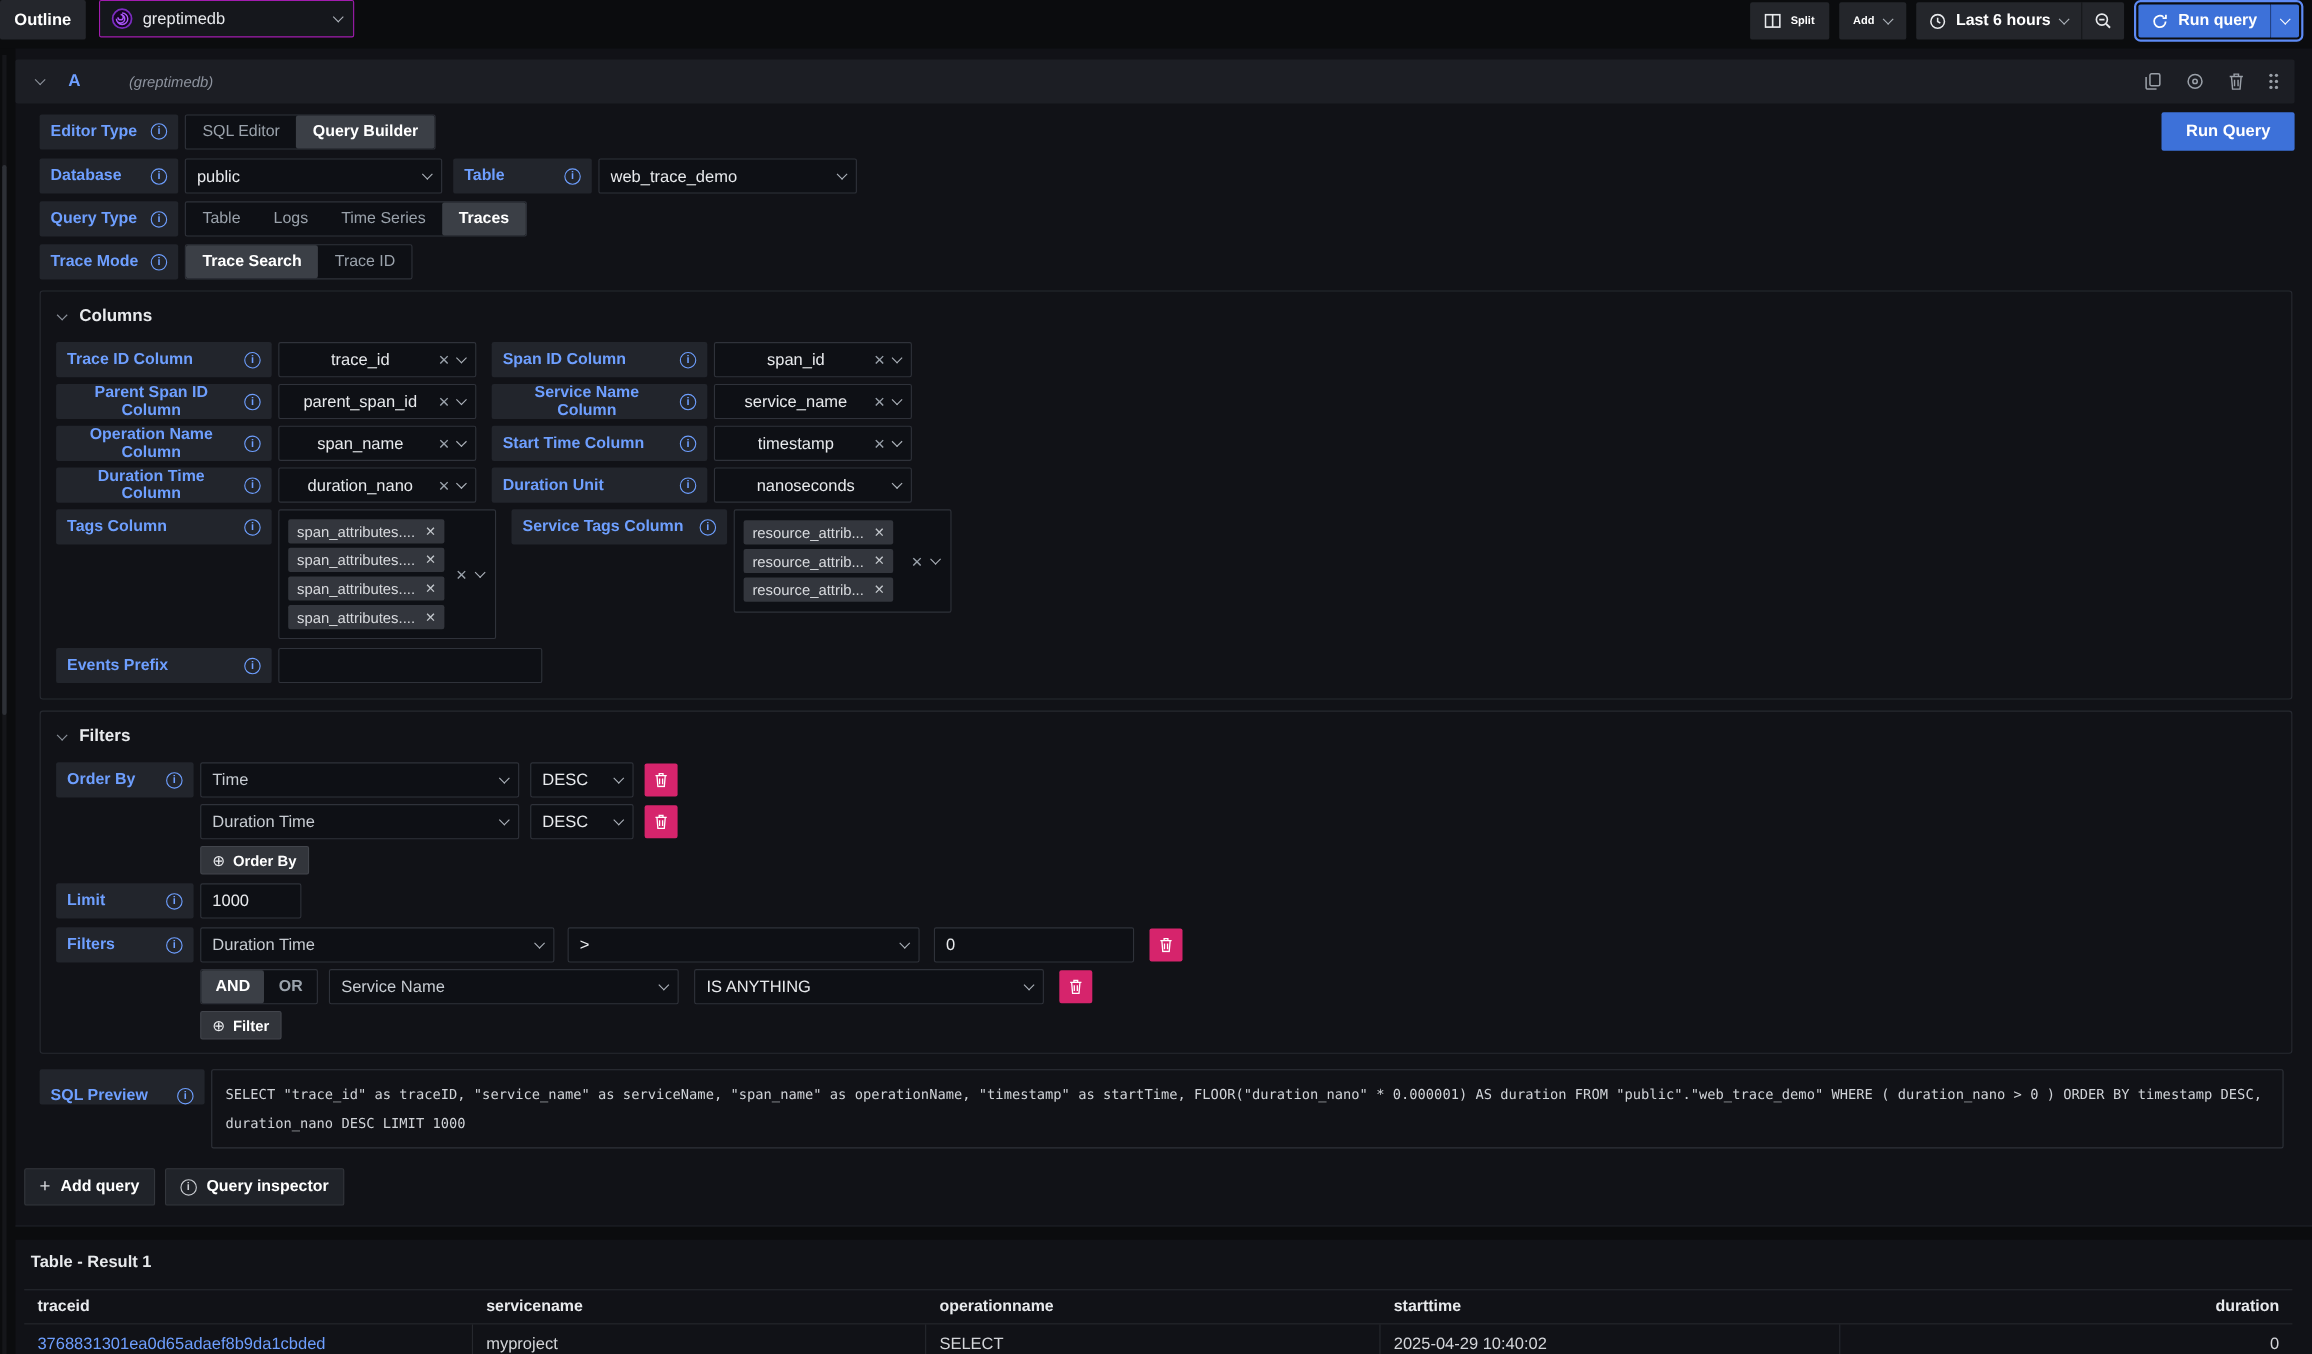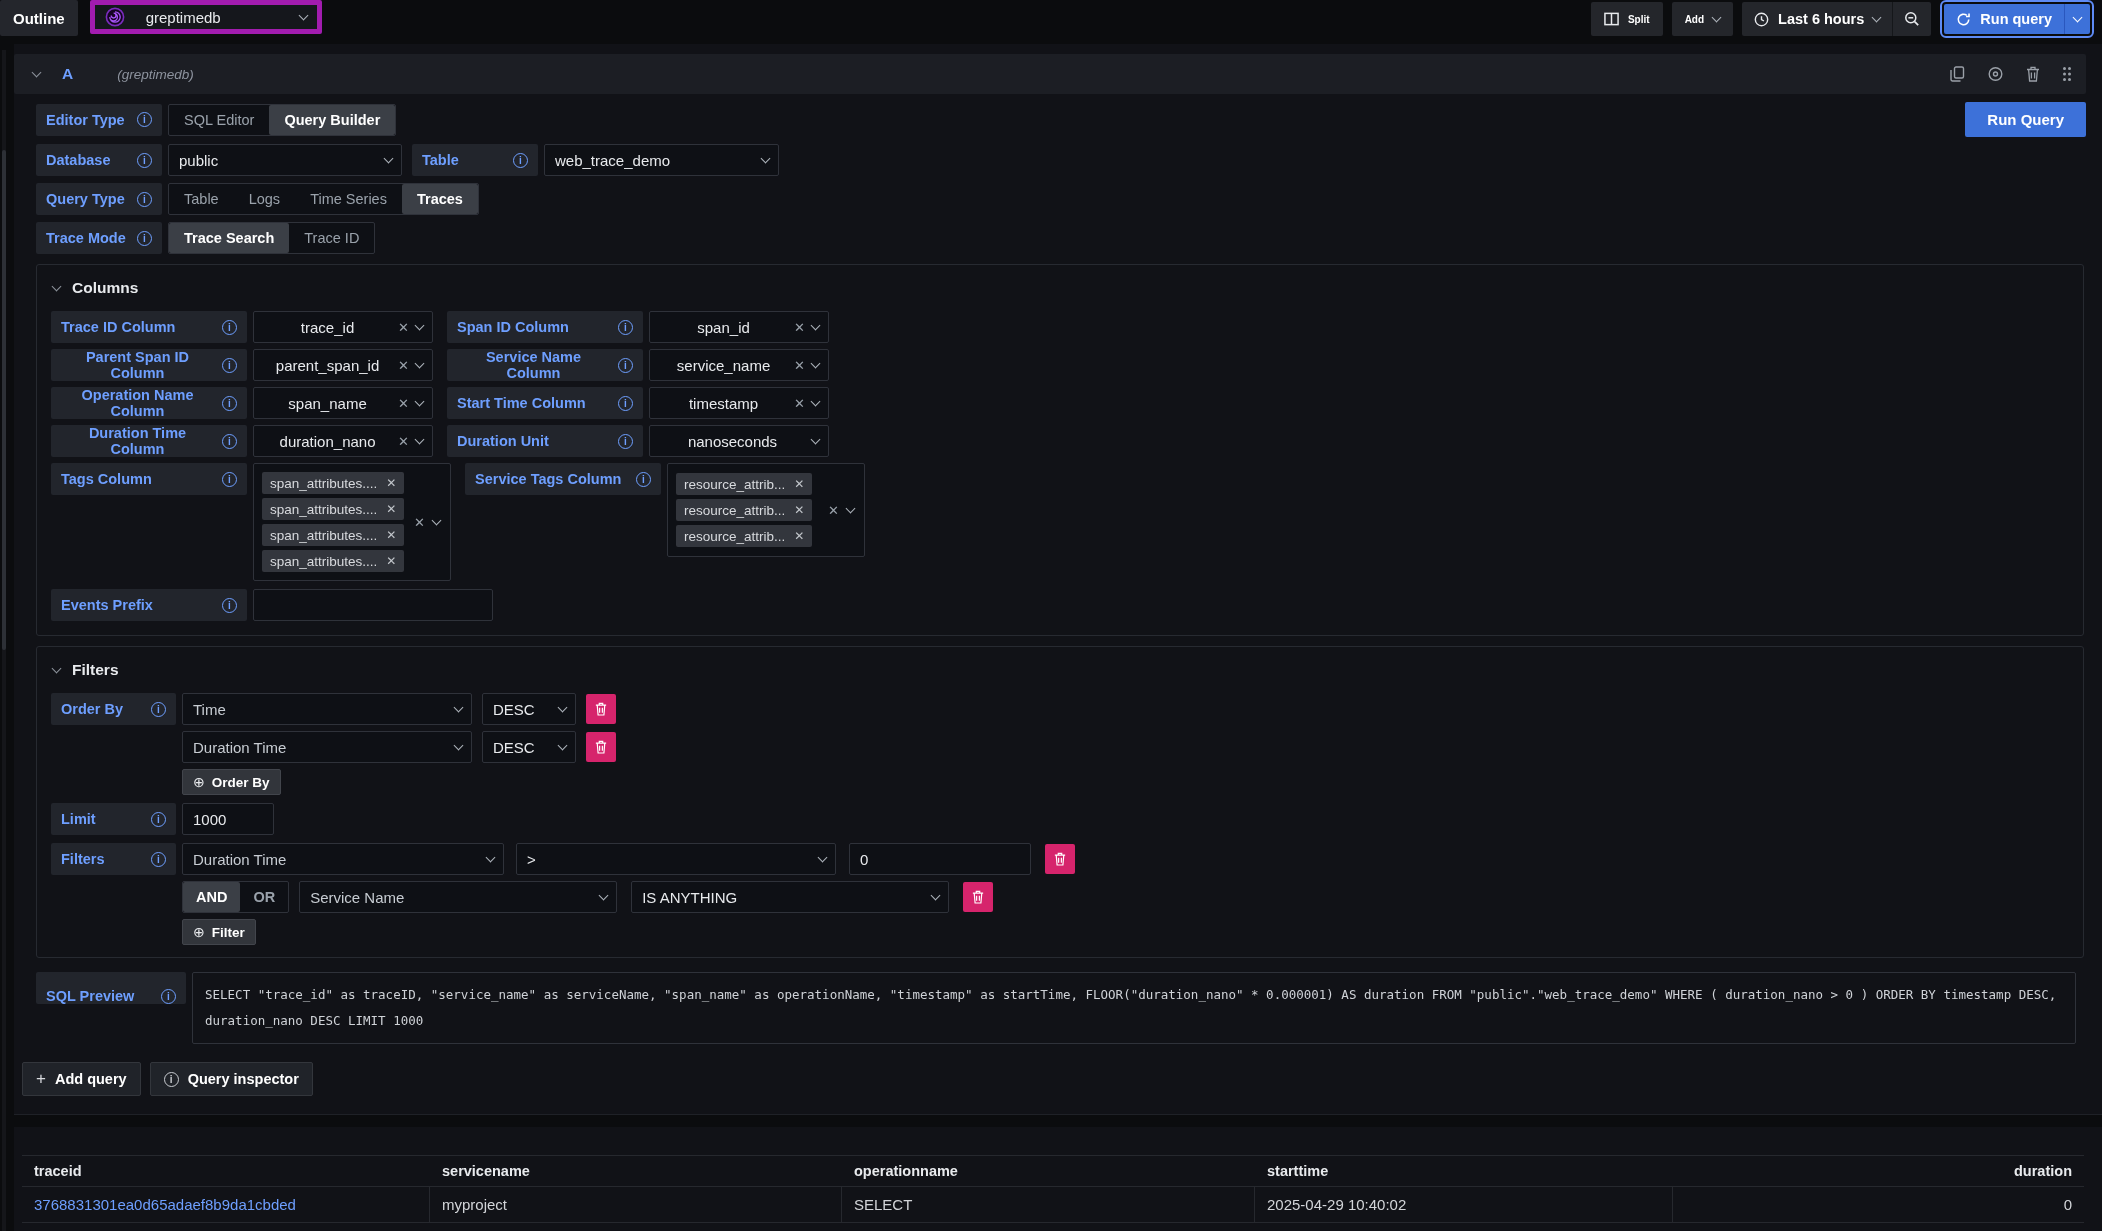--- a/index.html
+++ b/index.html
@@ -6,22 +6,22 @@
   html,body { background:#0b0c0e; }
   .page {
     position:relative; width:2102px; height:1231px; overflow:hidden;
     background:#0b0c0e; color:#d8d9dc;
     font-family:"Liberation Sans", sans-serif; font-size:15px;
   }
   
   .topbar { height:44px; display:flex; align-items:flex-start; background:#0b0c0e; padding-right:8px; }
   .outline-btn { background:#24262c; color:#fff; font-weight:700; font-size:15px;
     height:36px; display:flex; align-items:center; padding:0 13px; border-radius:2px; margin-left:0; }
-  .ds-picker { margin-left:12px; width:232px; height:34px; background:#15171c; border:5px solid #a21caf;
-    border-radius:2px; display:flex; align-items:center; gap:21px; padding:0 10px; color:#e8eaed; }
+  .ds-picker { margin-left:12px; width:232px; height:34px; background:#15171c; border:1px solid #a21caf;
+    border-radius:2px; display:flex; align-items:center; gap:9px; padding:0 10px; color:#e8eaed; }
   .ds-picker .grow { flex:1; font-size:15px; }
   .tb-right { margin-left:auto; display:flex; align-items:center; gap:9px; }
   .tb-btn { height:34px; background:#24262b; border-radius:2px; color:#fff; font-weight:600; font-size:10px;
     display:flex; align-items:center; gap:9px; padding:0 13px; }
   .time-group { display:flex; align-items:stretch; background:#24262b; border-radius:2px; height:34px; }
   .time-main { display:flex; align-items:center; gap:9px; padding:0 12px; color:#fff; font-weight:600; font-size:14.5px; }
   .time-zoom { display:flex; align-items:center; padding:0 11px; border-left:1px solid #15171a; }
   .runq-wrap { display:flex; border:2px solid #5e8bf5; background:#0b0c0e; padding:2px; border-radius:6px; }
   .runq-main { background:#3d71d9; color:#fff; height:30px; display:flex; align-items:center; gap:9px;
     padding:0 12px; border-radius:2px 0 0 2px; font-weight:600; font-size:14.5px; }
@@ -547,20 +547,21 @@
         </div>
         <div class="sec-btn">
           <span class="info gray">i</span>
           <span>Query inspector</span>
         </div>
       </div>
     </div>
   </div>
 
   <div class="result-panel">
+    <div class="result-title">Table - Result 1</div>
     <div class="rtable">
       <div class="rt-head">
         <div>traceid</div>
         <div>servicename</div>
         <div>operationname</div>
         <div>starttime</div>
         <div class="head-r">duration</div>
       </div>
       <div class="rt-row">
         <div>

